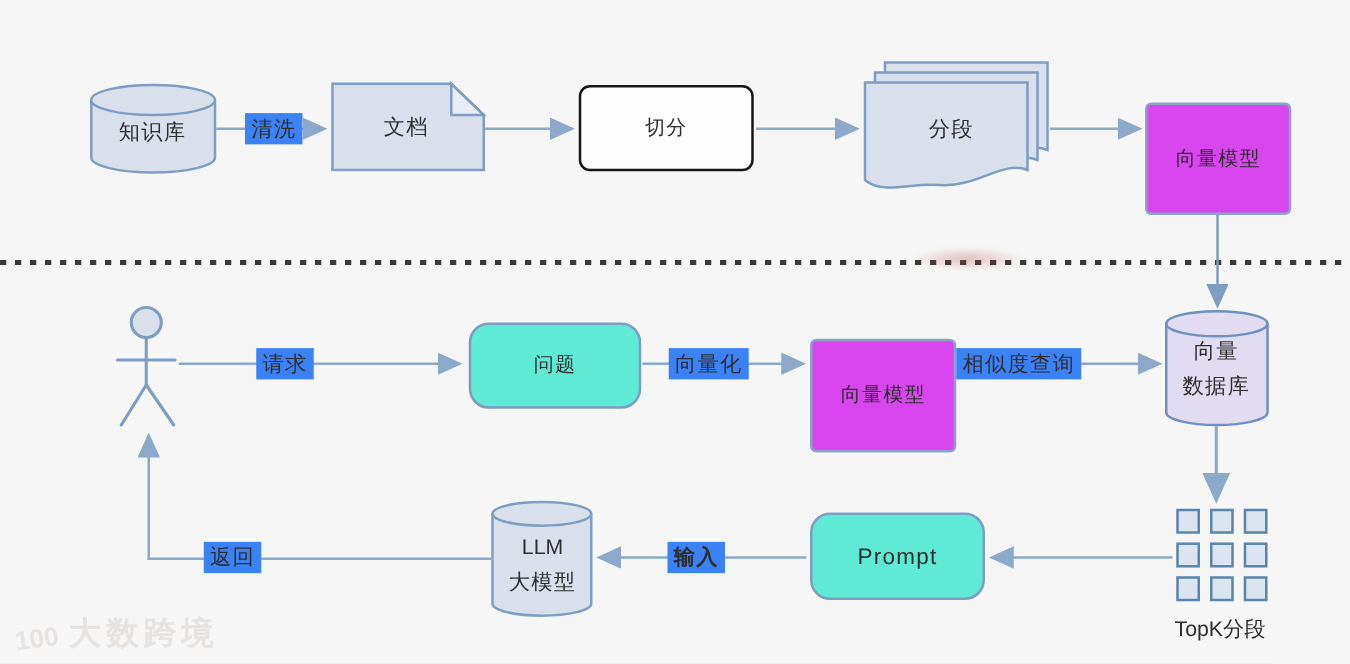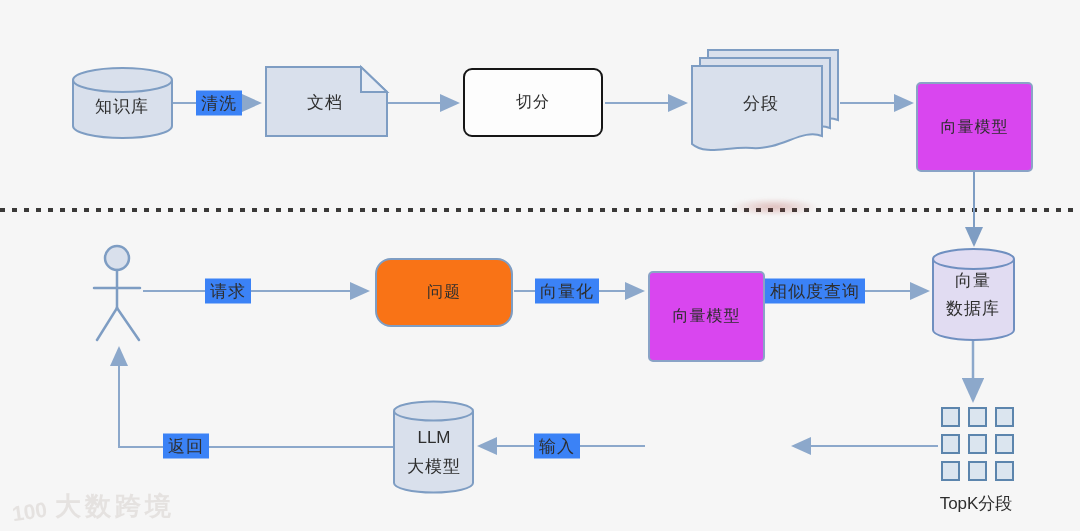--- a/index.html
+++ b/index.html
@@ -8,21 +8,21 @@
     background:#f6f6f6;
     font-family:"Liberation Sans","DejaVu Sans",sans-serif;
     color:#2e2e2e;
   }
   #diagram-svg{position:absolute;left:0;top:0;}
   .node{
     position:absolute;box-sizing:border-box;
     display:flex;align-items:center;justify-content:center;
     font-size:16px;letter-spacing:1px;
   }
-  .blue-box{background:#f97316;border:2px solid #7e9dc3;border-radius:16px;}
+  .blue-box{background:#5eead4;border:2px solid #7e9dc3;border-radius:16px;}
   .pink-box{background:#d946ef;border:2px solid #8aa3c6;border-radius:5px;margin-top:25px;}
   .white-box{background:#fdfdfd;border:2.5px solid #161616;border-radius:9px;}
   .line-label{
     position:absolute;transform:translate(-50%,-50%);
     background:#3b82f6;padding:1px 5px;font-size:17px;letter-spacing:1px;
     white-space:nowrap;
   }
   .shape-label{
     position:absolute;transform:translate(-50%,-50%);
     font-size:17px;letter-spacing:1px;white-space:nowrap;
@@ -122,20 +122,23 @@
   </div>
 
   <div class="node blue-box" style="left:375px;top:258px;width:138px;height:69px;">
     <span>问题</span>
   </div>
 
   <div class="node pink-box" style="left:648px;top:246px;width:117px;height:91px;">
     <span>向量模型</span>
   </div>
 
+  <div class="node blue-box" style="left:648px;top:410px;width:140px;height:70px;font-size:18px;">
+    <span>Prompt</span>
+  </div>
 
   <div>
     <div class="topk-square" style="left:941px;top:407px;"></div>
     <div class="topk-square" style="left:968px;top:407px;"></div>
     <div class="topk-square" style="left:995px;top:407px;"></div>
     <div class="topk-square" style="left:941px;top:434px;"></div>
     <div class="topk-square" style="left:968px;top:434px;"></div>
     <div class="topk-square" style="left:995px;top:434px;"></div>
     <div class="topk-square" style="left:941px;top:461px;"></div>
     <div class="topk-square" style="left:968px;top:461px;"></div>
@@ -148,21 +151,21 @@
   <div class="shape-label two-line" style="left:973px;top:281px;">向量</div>
   <div class="shape-label two-line" style="left:973px;top:309px;">数据库</div>
   <div class="shape-label" style="left:434px;top:438px;letter-spacing:0;">LLM</div>
   <div class="shape-label" style="left:434px;top:466px;">大模型</div>
   <div class="shape-label" style="left:976px;top:503px;letter-spacing:0;">TopK分段</div>
 
   <div class="line-label" style="left:219px;top:103px;">清洗</div>
   <div class="line-label" style="left:228px;top:291px;">请求</div>
   <div class="line-label" style="left:567px;top:291px;">向量化</div>
   <div class="line-label" style="left:815px;top:291px;">相似度查询</div>
-  <div class="line-label" style="left:557px;top:446px;">输入</div>
+  <div class="line-label" style="left:557px;top:446px;font-weight:bold;">输入</div>
   <div class="line-label" style="left:186px;top:446px;">返回</div>
 
   <div id="watermark">
     <span class="wm-logo">100</span>
     <span class="wm-text">大数跨境</span>
   </div>
 
 </div>
 
 </body></html>

